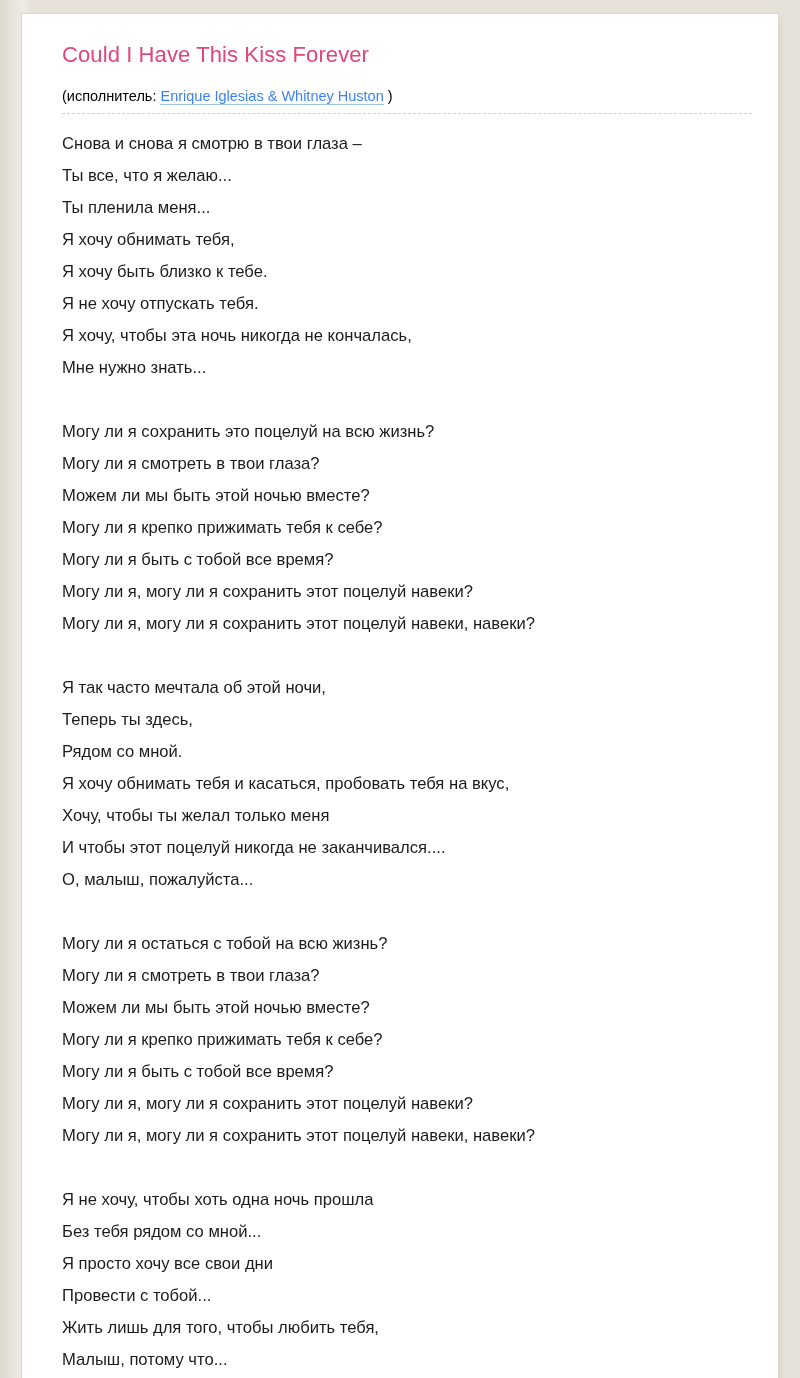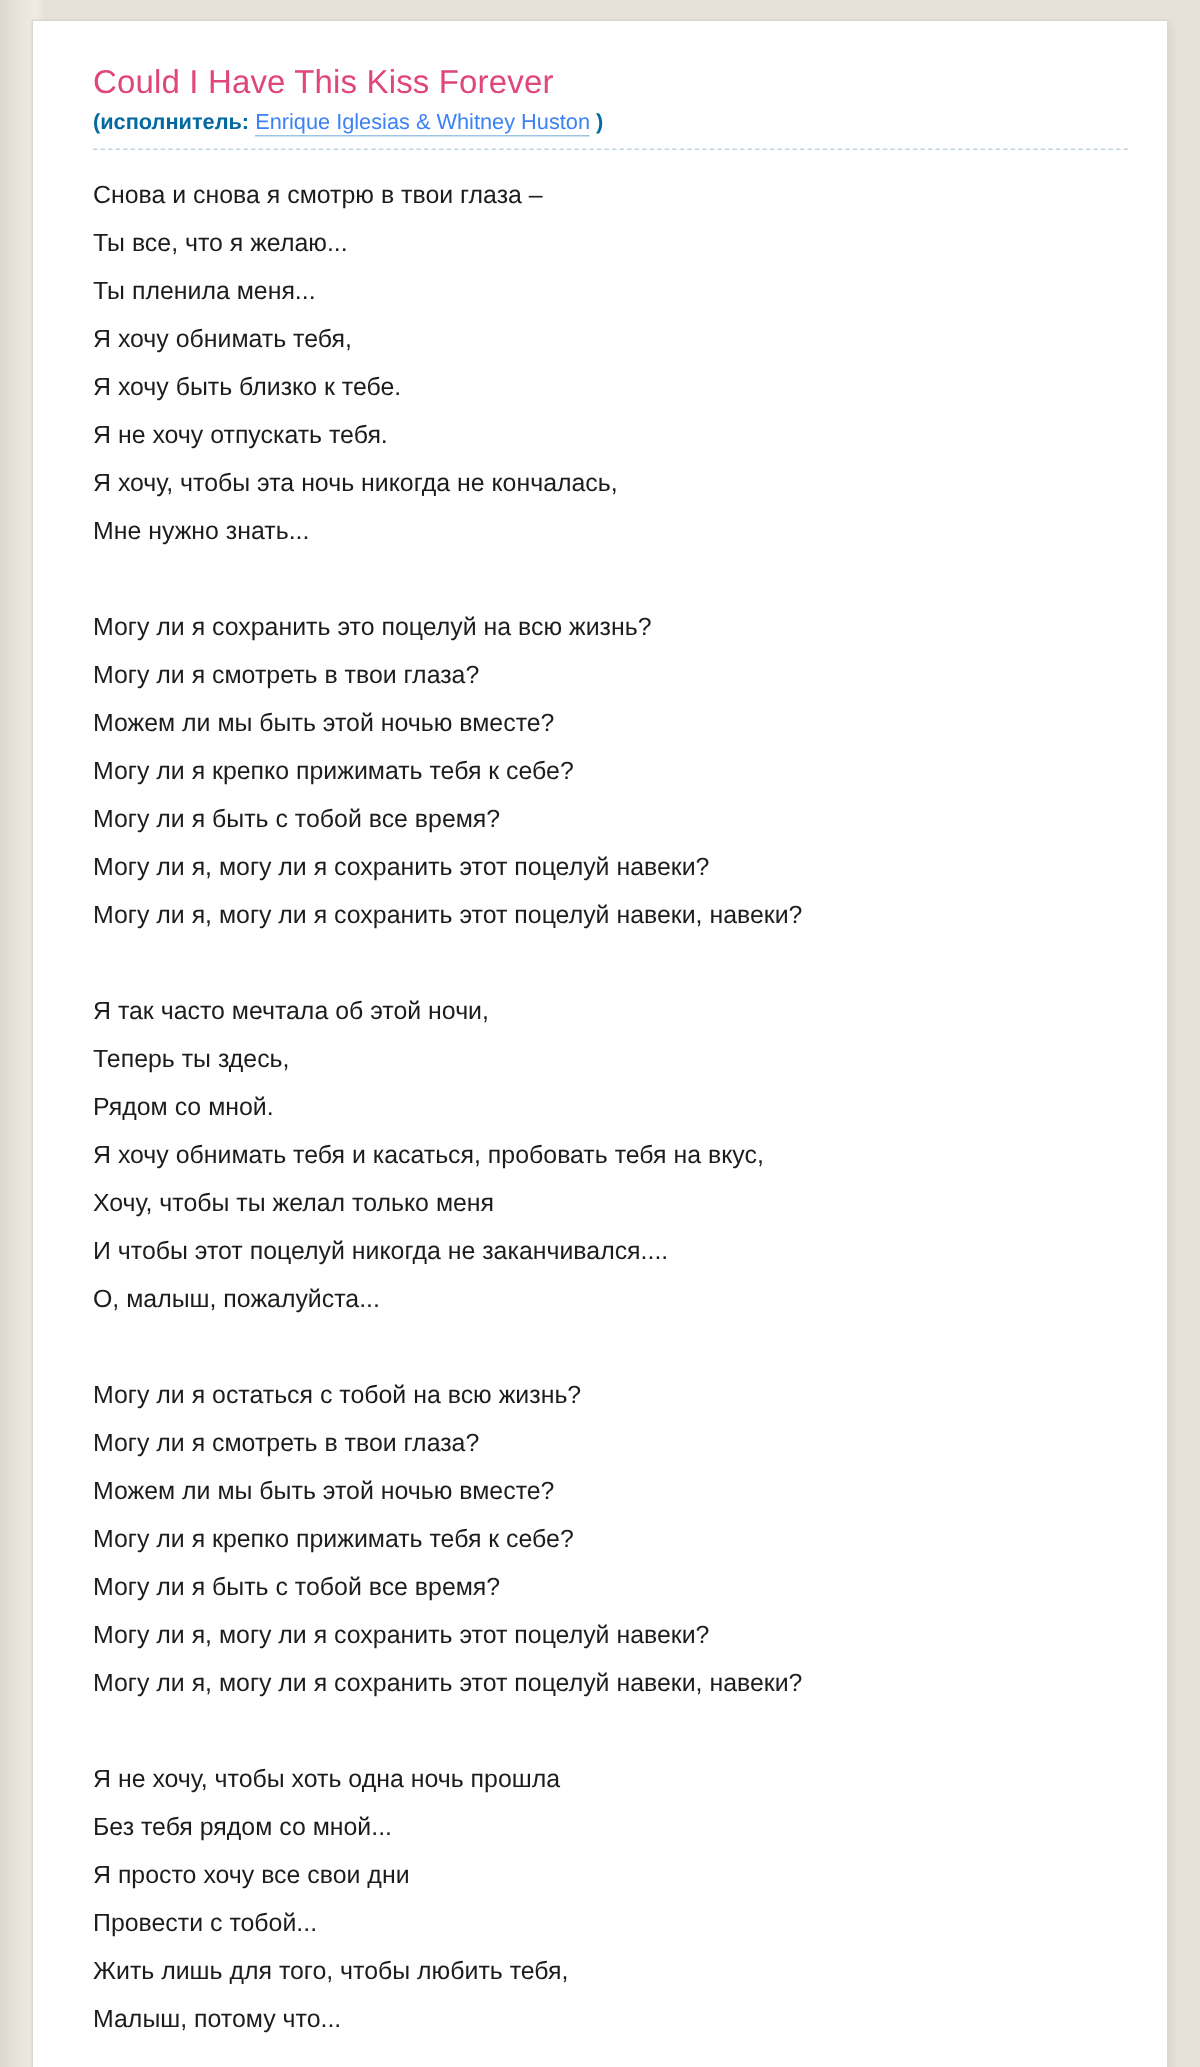--- a/index.html
+++ b/index.html
@@ -30,32 +30,32 @@
     min-height: 1348px;
     background: #ffffff;
     box-shadow: 0 0 0 1px #dcd8d0, 2px 2px 6px rgba(0,0,0,0.07);
     box-sizing: border-box;
     padding: 28px 26px 10px 18px;
   }
   .song-title {
     color: #e0457b;
     font-size: 22px;
     line-height: 26px;
-    margin: 0 0 6px 22px;
+    margin: 0 0 20px 22px;
     font-weight: normal;
     letter-spacing: 0.1px;
   }
   .performer-line {
     margin: 0 0 10px 22px;
     font-size: 14.5px;
     color: #3c3c3c;
     padding-bottom: 9px;
     border-bottom: 1px dashed #bfd4e0;
   }
-  .performer-line .paren { color: #0369a1; font-weight: bold; }
+  .performer-line .paren { color: #000000; }
   .performer-link {
     color: #3b82f6;
     text-decoration: none;
     border-bottom: 1px solid #9cc4e0;
   }
   .lyrics {
     margin: 14px 0 0 22px;
     font-size: 16.6px;
     line-height: 32px;
     color: #1c1c1c;

